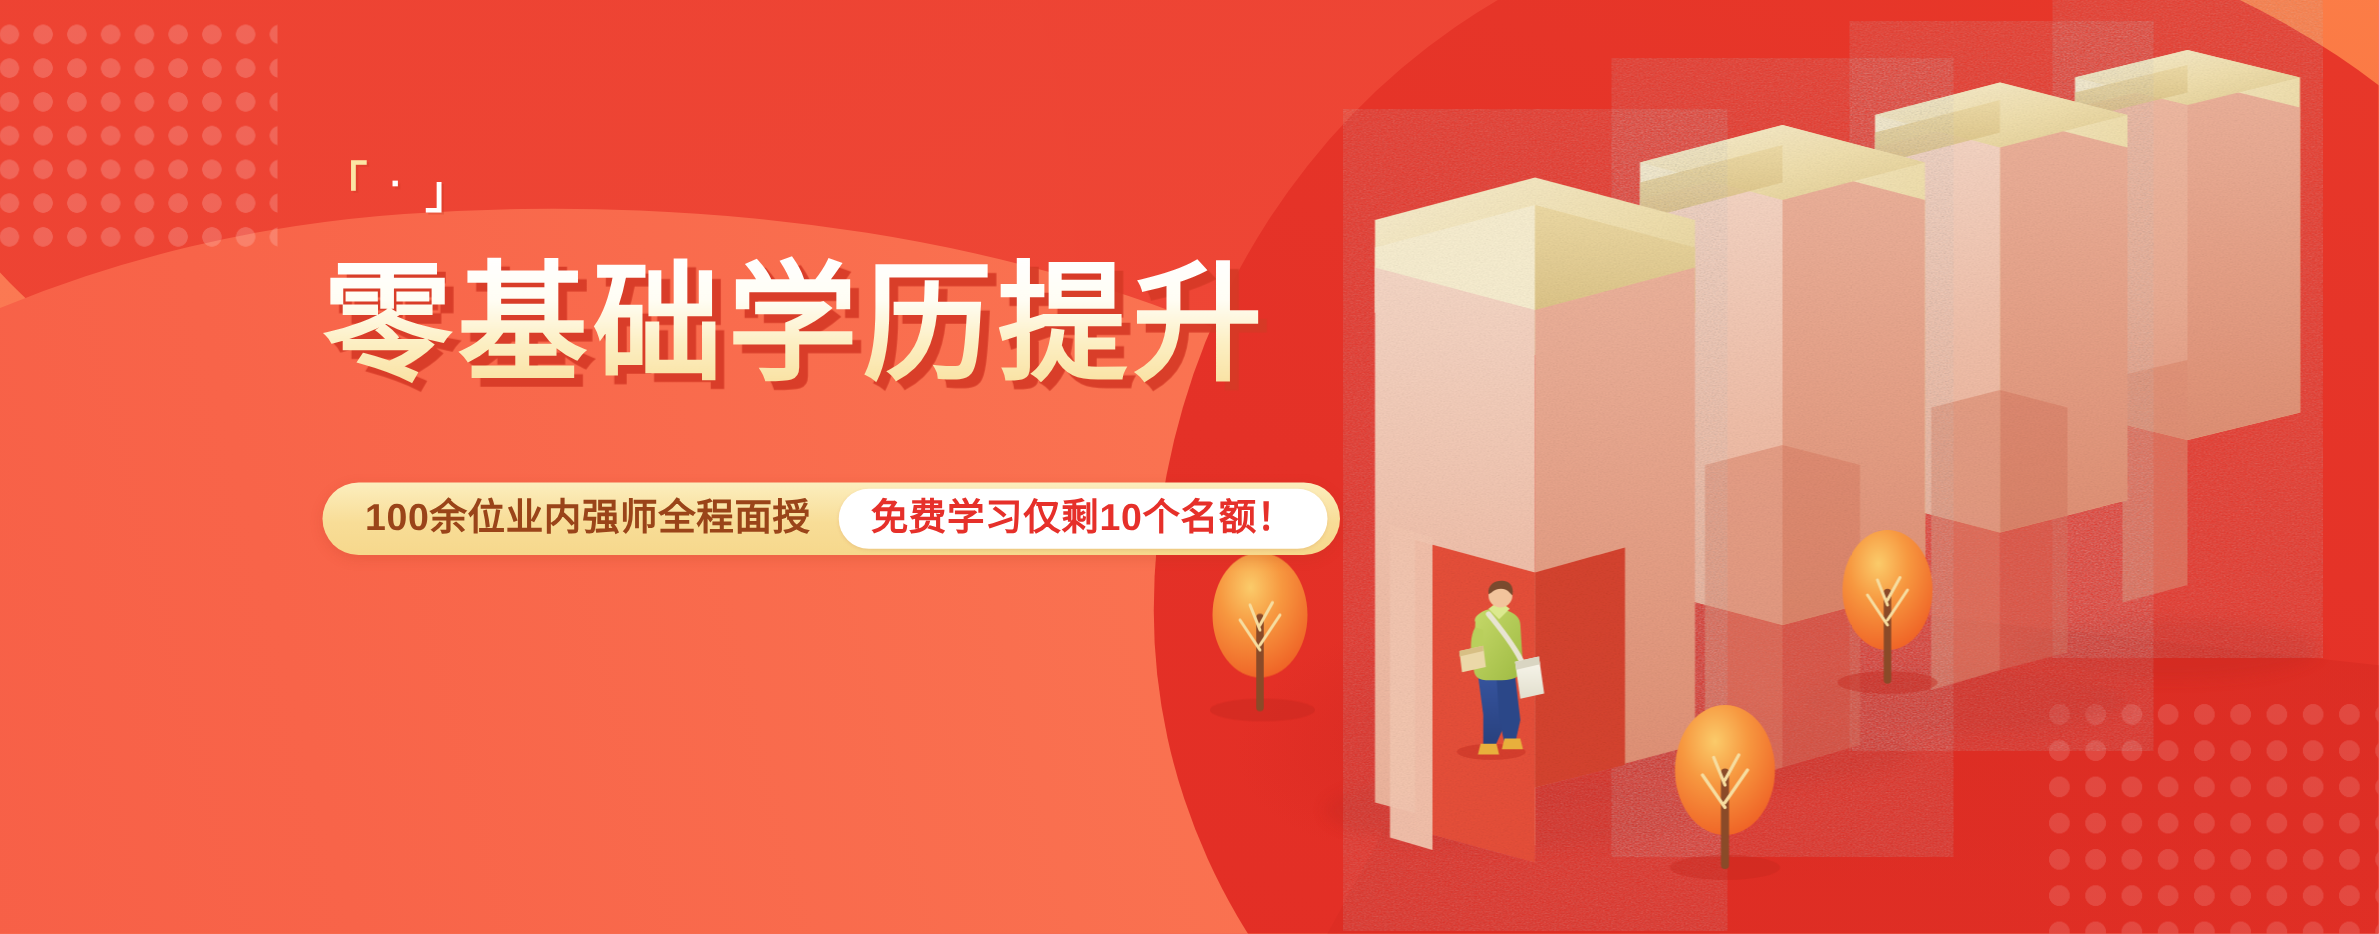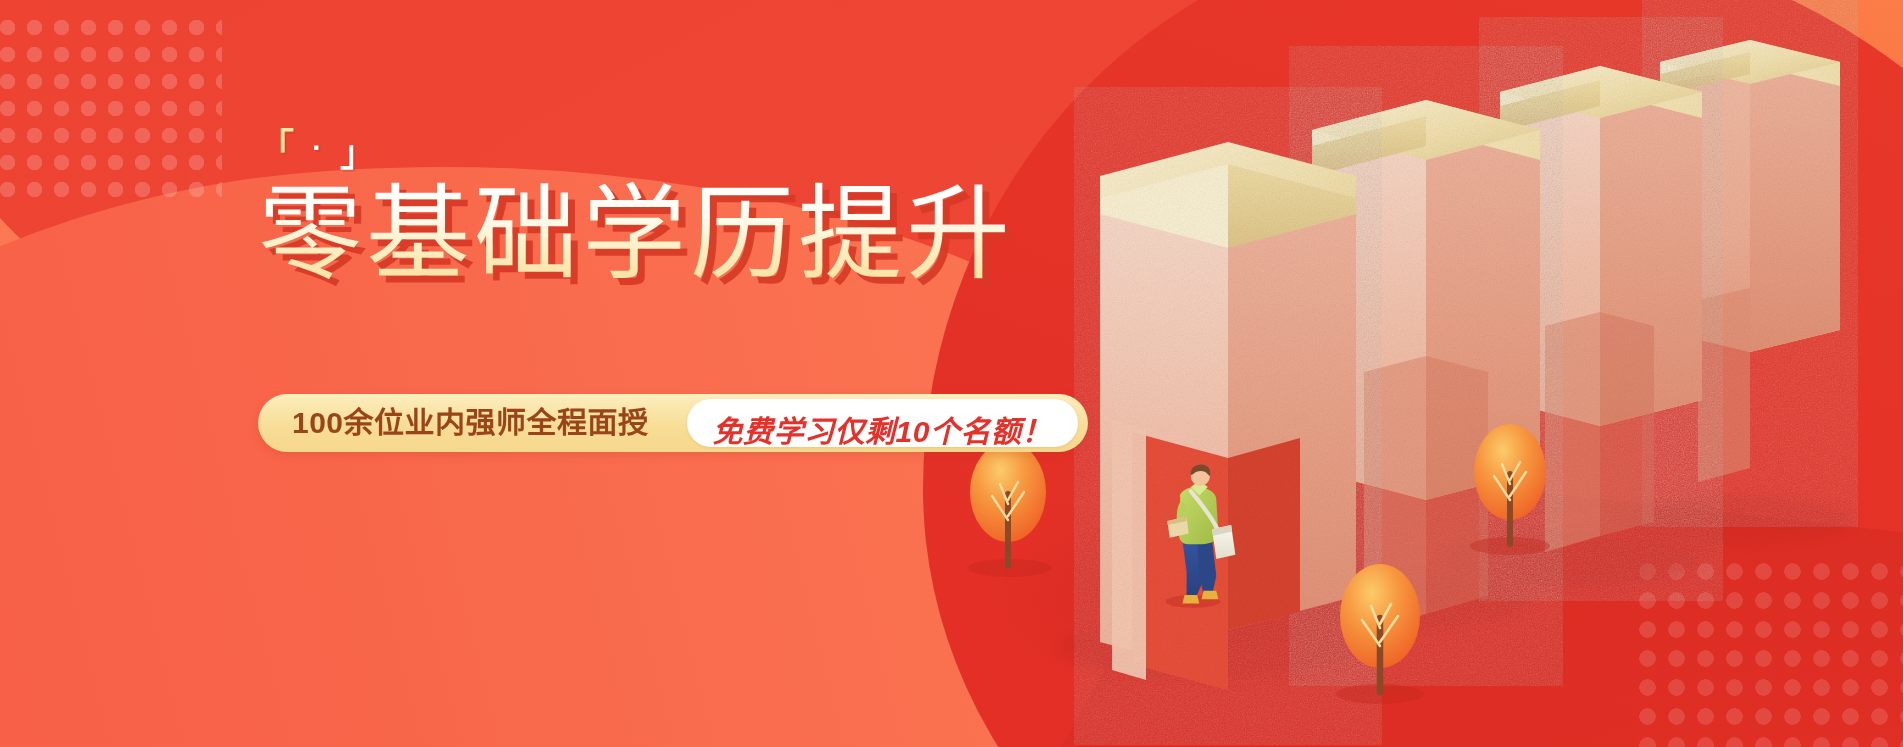--- a/index.html
+++ b/index.html
@@ -136,63 +136,60 @@
     text-shadow:2px 2px 0 rgba(198,74,38,.35);
   }
   .subtitle .dot{
     color:#ffffff;
     margin:0 12px;
     font-size:30px;
     position:relative;top:-2px;
   }
 
   .title{
-    margin-top:10px;
+    margin-top:36px;
     white-space:nowrap;
     font-size:104px;
-    font-weight:400;
+    font-weight:700;
     letter-spacing:4px;
     line-height:1.08;
     background:linear-gradient(180deg,#FFFFFF 0%,#FFFDF4 32%,#FCEFC4 62%,#F8DE99 100%);
     -webkit-background-clip:text;
     background-clip:text;
     color:transparent;
     -webkit-text-fill-color:transparent;
     filter:drop-shadow(7px 7px 0 rgba(214,58,38,.92));
   }
 
   .pill{
-    margin-top:34px;
     display:inline-flex;
     align-items:center;
     height:58px;
     padding:0 10px 0 34px;
     border-radius:29px;
     background:linear-gradient(180deg,#FCEEBE 0%,#F8DD97 55%,#F6D88C 100%);
     box-shadow:0 3px 10px rgba(175,50,28,.18);
     white-space:nowrap;
-    gap:16px;
   }
   .pill-text{
     font-size:30px;
     font-weight:700;
     letter-spacing:.5px;
     color:#9A4419;
     line-height:1;
   }
   .pill-inner{
     margin-left:22px;
     height:48px;
     display:inline-flex;
-    align-items:flex-end;
+    align-items:center;
     padding:0 26px;
     border-radius:24px;
     background:#FFFFFF;
     box-shadow:0 1px 3px rgba(160,60,30,.12);
-    font-style:italic;
   }
   .pill-inner-text{
     font-size:30px;
     font-weight:700;
     letter-spacing:.5px;
     color:#E6302A;
     line-height:1;
   }
 
   

